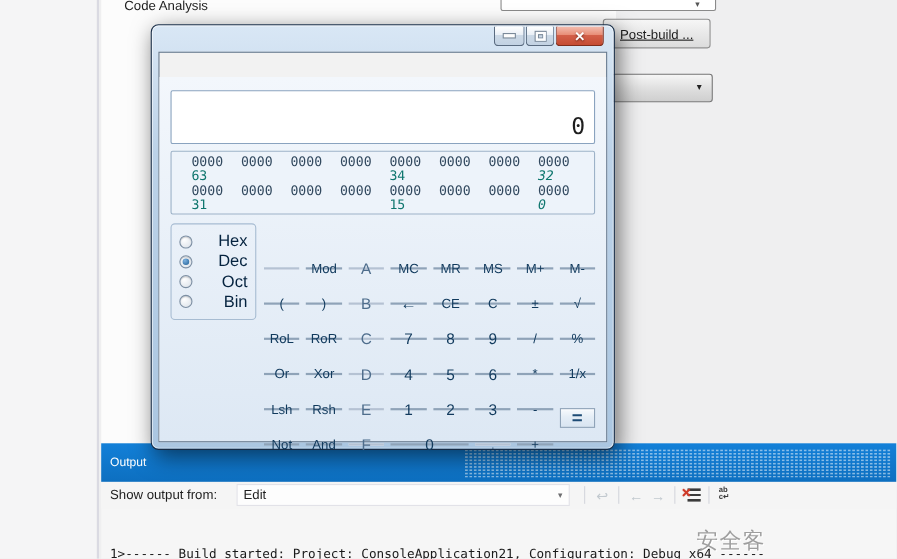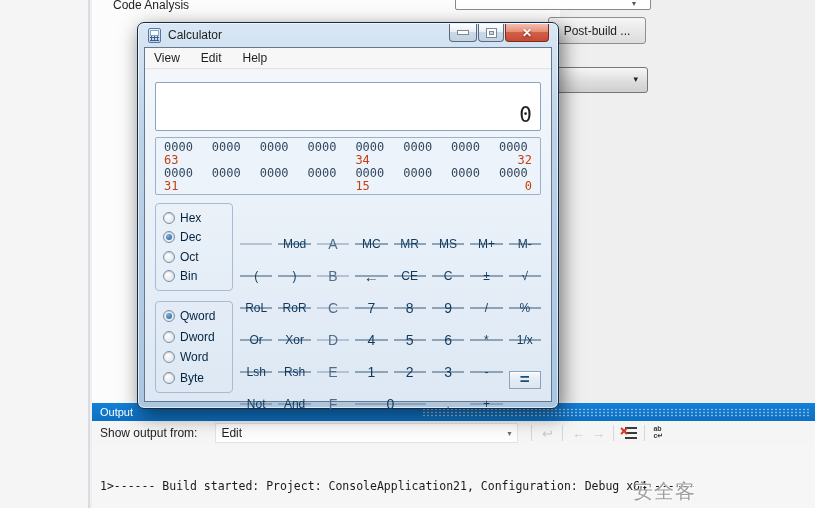--- a/index.html
+++ b/index.html
@@ -7,28 +7,28 @@
   body { font-family:"Liberation Sans", sans-serif; background:#efeff0; position:relative; }
 
   
   .left-strip { position:absolute; left:0; top:0; width:90px; height:508px; background:#f5f5f6; border-right:2px solid #dadae2; }
   .white-area { position:absolute; left:92px; top:0; width:468px; height:403px; background:#fcfcfc; }
   .code-analysis { position:absolute; left:113px; top:-2px; font-size:12px; color:#1e1e1e; }
   .top-partial-combo { position:absolute; left:455px; top:-16px; width:196px; height:26px; background:#fff; border:1px solid #8a8a8a; border-radius:2px; }
   .top-partial-combo .arrow { position:absolute; right:14px; bottom:1px; font-size:8px; color:#555; }
   .post-build-btn { position:absolute; left:548px; top:17px; width:98px; height:27px; border:1px solid #8f8f8f; border-radius:3px;
     background:linear-gradient(#f6f6f6,#e9e9e9 48%,#dcdcdc); display:flex; align-items:center; justify-content:center;
-    font-size:12px; color:#1e1e1e; z-index:2; }
+    font-size:12px; color:#1e1e1e; z-index:2;text-decoration:underline; }
   .right-combo { position:absolute; left:556px; top:67px; width:92px; height:26px; border:1px solid #767676; border-radius:3px;
     background:linear-gradient(#f6f6f6,#dcdcdc 60%,#cfcfcf); z-index:2; }
   .right-combo .arrow { position:absolute; right:9px; top:6px; font-size:9px; color:#222; }
 
   
   .output-panel { position:absolute; left:92px; top:403px; width:723px; height:105px; background:#f6f6f6; z-index:3; }
-  .output-title { position:relative; height:18px; background:linear-gradient(#1380d8,#0d6fc0); color:#fff; font-size:11px;
+  .output-title { position:relative; height:35px; background:linear-gradient(#1380d8,#0d6fc0); color:#fff; font-size:11px;
     display:flex; align-items:center; padding-left:8px; }
   .output-title .grip { position:absolute; left:330px; right:5px; top:5px; bottom:4px;
     background-image:radial-gradient(rgba(255,255,255,.5) 1px, transparent 1.5px); background-size:4px 3px; }
   .output-toolbar { height:24px; background:#f5f5f5; display:flex; align-items:center; padding-left:8px; font-size:12px; color:#1e1e1e; }
   .sof-label { margin-right:18px; }
   .output-combo { position:relative; width:303px; height:20px; background:#fdfdfd; border:1px solid #e2e2e8; font-size:12px;
     display:flex; align-items:center; padding-left:5px; margin-right:8px; }
   .output-combo .arrow { position:absolute; right:6px; top:5px; font-size:8px; color:#6d6d70; }
   .tb-sep { width:1px; height:16px; background:#d4d6dd; margin:0 5px; }
   .tb-icon { width:20px; height:18px; display:flex; align-items:center; justify-content:center; font-size:13px; }
@@ -67,32 +67,32 @@
 
   .client { position:absolute; left:6px; right:6px; top:24px; bottom:6px; background:#f2f2f2; border:1px solid #64788e; }
   .menubar { height:21px; background:#f7f7f7; border-bottom:1px solid #dfe4e9; display:flex; gap:21px; align-items:center;
     padding-left:9px; font-size:12px; color:#1e1e1e; }
   .calc-content { position:absolute; left:0; right:0; top:22px; bottom:0; background:linear-gradient(#f3f7fc,#dde8f4); padding:12px 10px 0; }
 
   .display { height:49px; background:#fff; border:1px solid #8aa3bf; border-radius:2px; position:relative; }
   .display .value { position:absolute; right:8px; bottom:3px; font-family:"DejaVu Sans Mono", monospace; font-size:21px; color:#1e1e1e; }
 
   .bitpanel { margin-top:6px; height:58px; background:#edf3fa; border:1px solid #9db2c8; border-radius:2px;
-    padding:3px 8px; font-family:"DejaVu Sans Mono", monospace; font-size:12px; }
+    padding:3px 18px; font-family:"DejaVu Sans Mono", monospace; font-size:12px; }
   .bitrow { display:flex; justify-content:space-between; line-height:13px; }
   .bitrow span { width:33px; color:#31485e; }
-  .bitrow.labels span { color:#c2410c; }
-  .bitrow span.right { text-align:right; }
+  .bitrow.labels span { color:#0f766e; }
+  .bitrow span.right { text-align:left;font-style:italic; }
 
   .keypad { display:flex; gap:7px; margin-top:8px; }
   .radio-col { width:78px; display:flex; flex-direction:column; }
   .groupbox { border:1px solid #a7bcd2; border-radius:4px; padding:7px 7px; display:flex; flex-direction:column; justify-content:space-between; }
   .groupbox.g1 { height:88px; margin-bottom:10px; }
   .groupbox.g2 { height:92px; }
-  .radio { display:flex; align-items:center; gap:5px; font-size:12px; color:#05233f; }
+  .radio { display:flex; align-items:center; gap:22px; font-size:15px; color:#05233f;justify-content:space-between; }
   .rb { width:12px; height:12px; border-radius:50%; border:1px solid #7d8fa3; flex:0 0 auto;
     background:radial-gradient(circle at 35% 30%, #ffffff, #d9e0e8); box-shadow:inset 0 1px 1px rgba(0,0,0,.18); }
   .radio.selected .rb::after { content:""; display:block; width:6px; height:6px; margin:2px; border-radius:50%;
     background:radial-gradient(circle at 35% 30%, #7db2e0, #1e5d94); }
 
   .grid { flex:1; display:grid; grid-template-columns:repeat(8,1fr); grid-auto-rows:26px; gap:6px 6px; }
   .key { border:1px solid #8fa3b8; border-radius:0; background:linear-gradient(#f7fafd,#e4edf6 45%,#d9e5f1);
     color:#113a5d; font-size:12px; display:flex; align-items:center; justify-content:center;
     box-shadow:inset 0 1px 0 rgba(255,255,255,.85);margin-top:40px; }
   .key.digit { background:linear-gradient(#fdfeff,#f2f6fb 55%,#e9f0f8); font-size:14px; }
@@ -145,42 +145,33 @@
   </div>
   <div class="output-body">
     <div>1&gt;------ Build started: Project: ConsoleApplication21, Configuration: Debug x64 ------</div>
     
     
   </div>
 </div>
 <div class="watermark">安全客（bobao.360.cn）</div>
 
 <div class="calc">
-  <div class="titlebar">
-    <span class="calc-icon"></span>
-    <span class="title-text">Calculator</span>
-  </div>
   <div class="win-btns">
     <div class="win-btn min">
         <span class="glyph-min"></span>
       </div>
     <div class="win-btn max">
         <span class="glyph-max"></span>
       </div>
     <div class="win-btn close">
         <span>✕</span>
       </div>
   </div>
 
   <div class="client">
-    <div class="menubar">
-      <span>View</span>
-      <span>Edit</span>
-      <span>Help</span>
-    </div>
     <div class="calc-content">
 
       <div class="display">
         <span class="value">0</span>
       </div>
 
       <div class="bitpanel">
         <div class="bitrow">
           <span>0000</span>
             <span>0000</span>
@@ -234,38 +225,20 @@
                 <span class="rb"></span>
                 <span>Dec</span>
               </div>
             <div class="radio">
                 <span class="rb"></span>
                 <span>Oct</span>
               </div>
             <div class="radio">
                 <span class="rb"></span>
                 <span>Bin</span>
-              </div>
-          </div>
-          <div class="groupbox g2">
-            <div class="radio selected">
-                <span class="rb"></span>
-                <span>Qword</span>
-              </div>
-            <div class="radio">
-                <span class="rb"></span>
-                <span>Dword</span>
-              </div>
-            <div class="radio">
-                <span class="rb"></span>
-                <span>Word</span>
-              </div>
-            <div class="radio">
-                <span class="rb"></span>
-                <span>Byte</span>
               </div>
           </div>
         </div>
 
         <div class="grid">
           <div class="key dis"></div>
           <div class="key">Mod</div>
           <div class="key dis digit">A</div>
           <div class="key">MC</div>
           <div class="key">MR</div>

